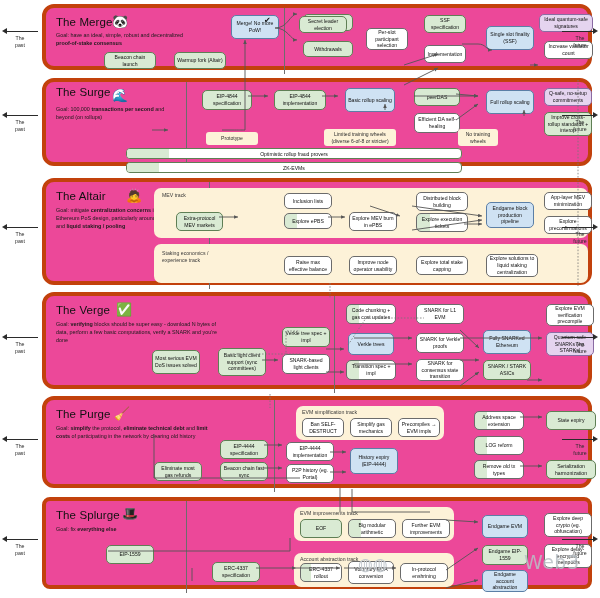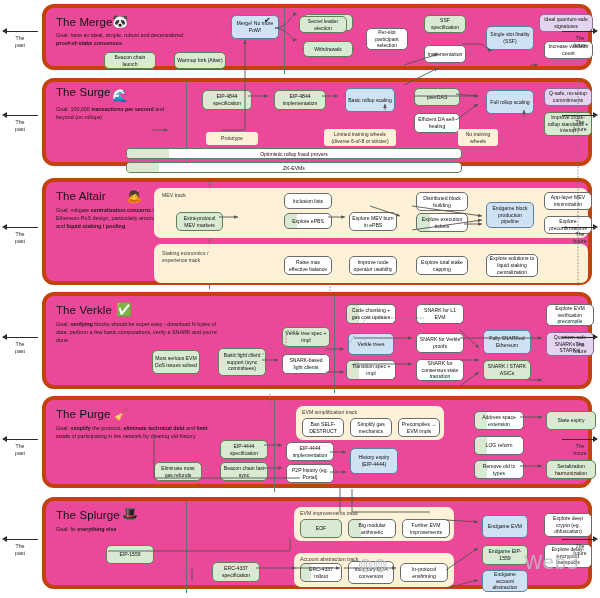--- a/index.html
+++ b/index.html
@@ -244,21 +244,21 @@
 
       <div class="node white" style="left:238px;top:74px;width:48px;height:19px;">Raise max effective balance</div>
       <div class="node white" style="left:303px;top:74px;width:48px;height:19px;">Improve node operator usability</div>
       <div class="node white" style="left:370px;top:74px;width:52px;height:19px;">Explore total stake capping</div>
       <div class="node white" style="left:440px;top:72px;width:52px;height:23px;">Explore solutions to liquid staking centralization</div>
     </div>
   </div>
 
   <div class="section" style="left:42px;top:292px;width:550px;height:97px;">
     <div class="sec-inner">
-      <div class="sec-title" style="left:10px;top:8px;">The Verkle</div>
+      <div class="sec-title" style="left:10px;top:8px;">The Verge</div>
       <div class="sec-emoji" style="left:70px;top:7px;">✅</div>
       <div class="sec-goal" style="left:10px;top:24px;width:165px;">Goal: <b>verifying</b> blocks should be super easy - download N bytes of data, perform a few basic computations, verify a SNARK and you're done</div>
 
       <div class="divider" style="left:288px;top:0;height:97px;"></div>
 
       <div class="node green" style="left:106px;top:54px;width:48px;height:24px;">Most serious EVM DoS issues solved</div>
       <div class="node green" style="left:172px;top:52px;width:48px;height:28px;">Basic light client support (sync committees)</div>
       <div class="node green" style="left:236px;top:31px;width:48px;height:20px;">Verkle tree spec + impl</div>
       <div class="node white" style="left:236px;top:58px;width:48px;height:20px;">SNARK-based light clients</div>
 
@@ -301,21 +301,21 @@
       <div class="node white" style="left:352px;top:18px;width:42px;height:19px;">Precompiles → EVM impls</div>
 
       <div class="node halfgreen" style="left:428px;top:11px;width:50px;height:19px;">Address space extension</div>
       <div class="node halfgreen" style="left:428px;top:36px;width:50px;height:19px;">LOG reform</div>
       <div class="node halfgreen" style="left:428px;top:60px;width:50px;height:19px;">Remove old tx types</div>
       <div class="node green" style="left:500px;top:11px;width:50px;height:19px;">State expiry</div>
       <div class="node green" style="left:500px;top:60px;width:50px;height:19px;">Serialization harmonization</div>
     </div>
   </div>
 
-  <div class="section" style="left:42px;top:497px;width:550px;height:92px;">
+  <div class="section" style="left:42px;top:497px;width:550px;height:92px;border-radius:8px;">
     <div class="sec-inner">
       <div class="sec-title" style="left:10px;top:8px;">The Splurge</div>
       <div class="sec-emoji" style="left:76px;top:6px;">🎩</div>
       <div class="sec-goal" style="left:10px;top:24px;width:140px;">Goal: fix <b>everything else</b></div>
 
       <div class="divider" style="left:140px;top:0;height:92px;"></div>
 
       <div class="track" style="left:248px;top:6px;width:160px;height:34px;"></div>
       <div class="track-label" style="left:254px;top:9px;">EVM improvements track</div>
 

